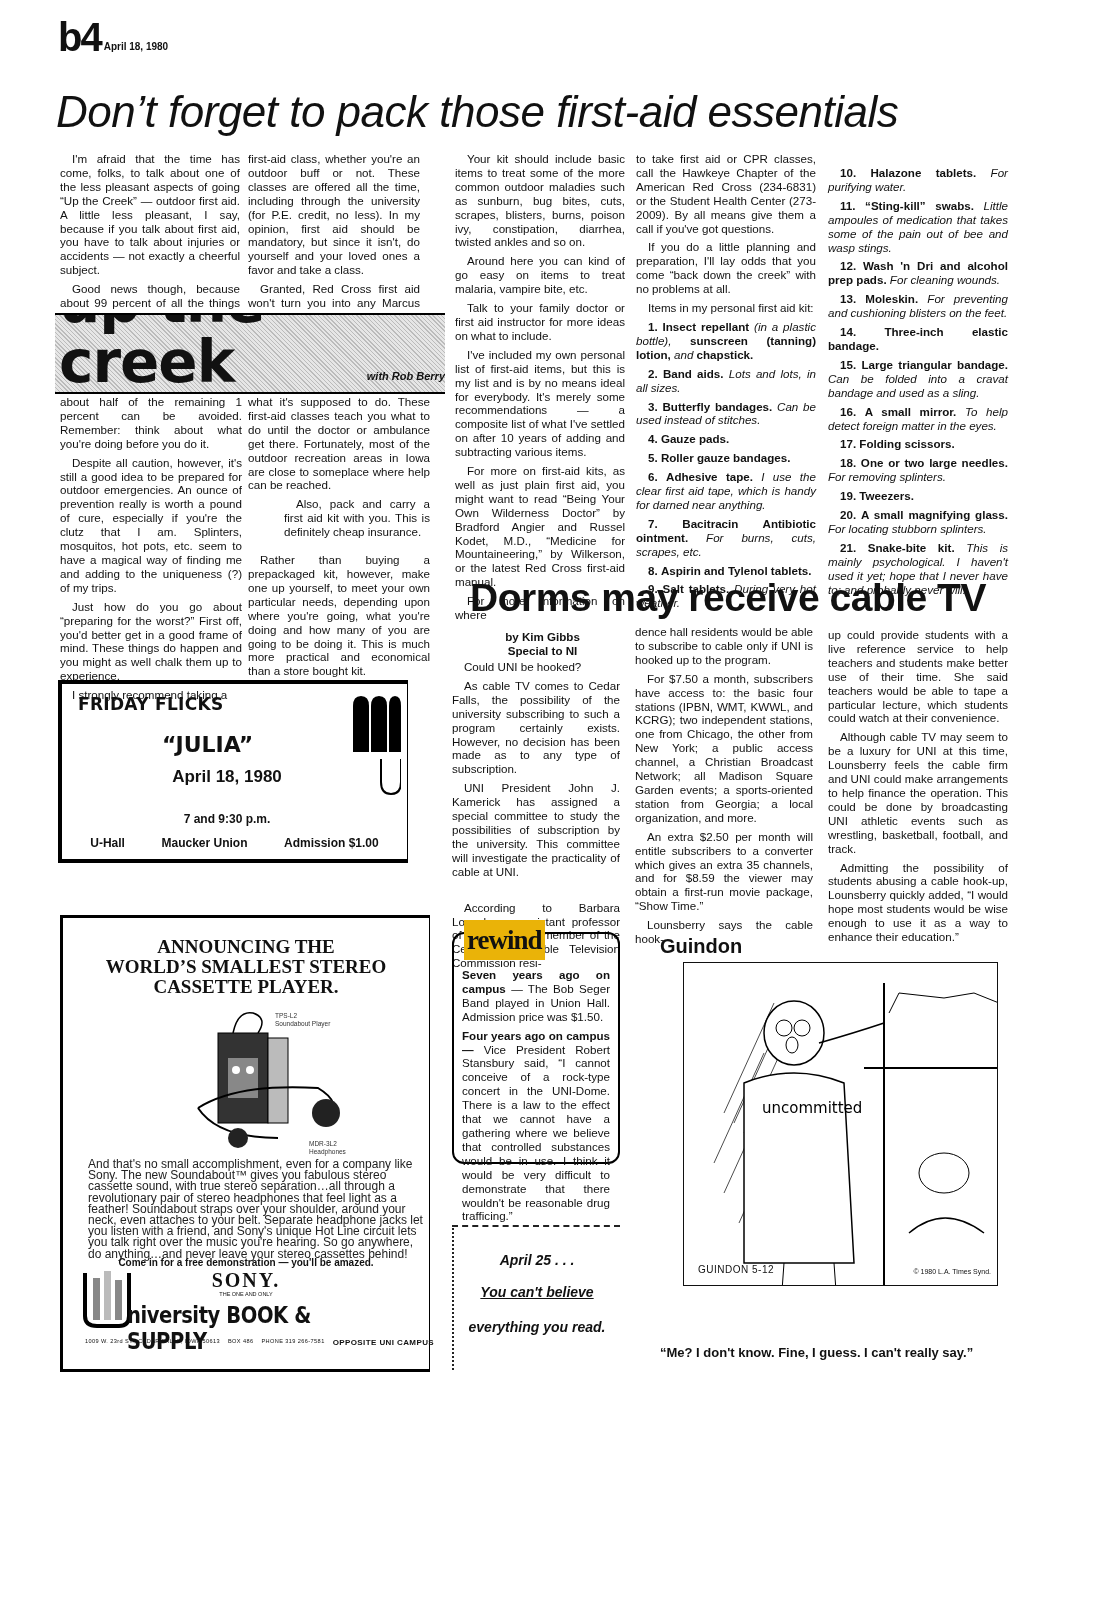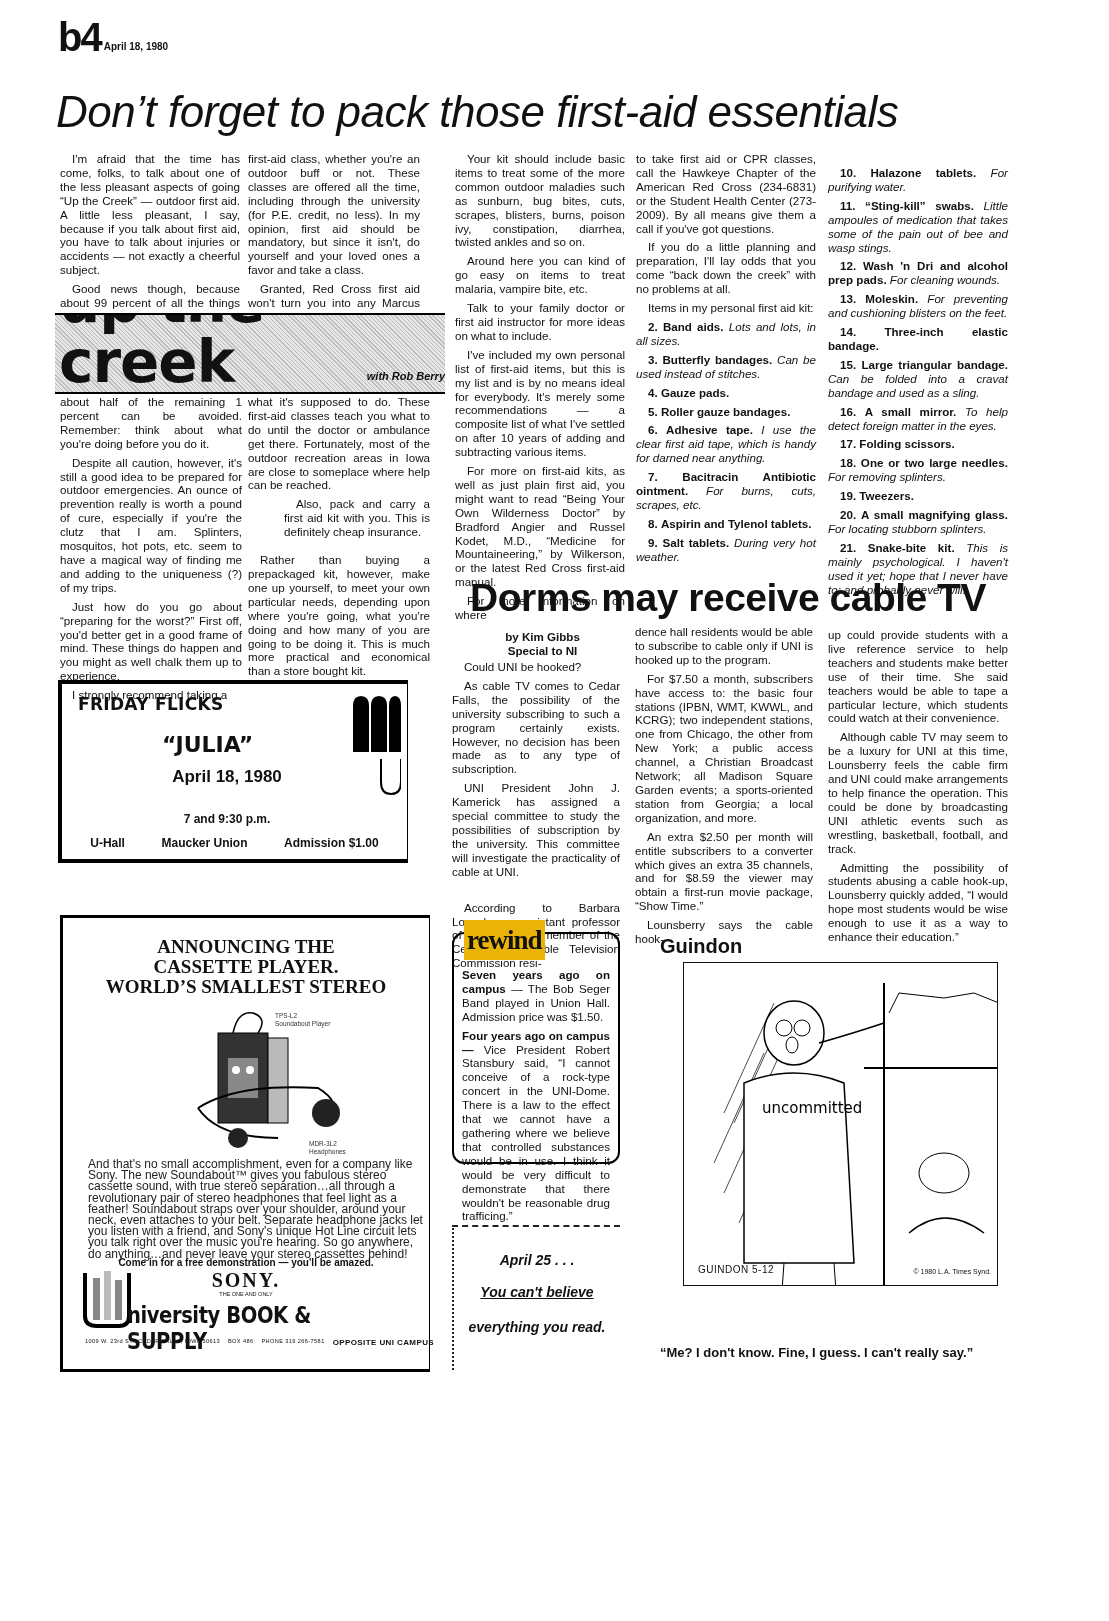--- a/index.html
+++ b/index.html
@@ -92,20 +92,21 @@
   <p>Talk to your family doctor or first aid instructor for more ideas on what to include.</p>
   <p>I've included my own personal list of first-aid items, but this is my list and is by no means ideal for everybody. It's merely some recommendations — a composite list of what I've settled on after 10 years of adding and subtracting various items.</p>
   <p>For more on first-aid kits, as well as just plain first aid, you might want to read “Being Your Own Wilderness Doctor” by Bradford Angier and Russel Kodet, M.D., “Medicine for Mountaineering,” by Wilkerson, or the latest Red Cross first-aid manual.</p>
   <p>For more information on where</p>
 </div>
 
 <div class="col txt" style="left:636px;top:152px;width:180px;">
   <p class="noind">to take first aid or CPR classes, call the Hawkeye Chapter of the American Red Cross (234-6831) or the Student Health Center (273-2009). By all means give them a call if you've got questions.</p>
   <p>If you do a little planning and preparation, I'll lay odds that you come “back down the creek” with no problems at all.</p>
   <p>Items in my personal first aid kit:</p>
+  <p class="item"><b>1.</b> <b>Insect repellant</b> <i>(in a plastic bottle), </i><b>sunscreen (tanning) lotion,</b><i> and </i><b>chapstick.</b></p>
   <p class="item"><b>2.</b> <b>Band aids.</b><i> Lots and lots, in all sizes.</i></p>
   <p class="item"><b>3.</b> <b>Butterfly bandages.</b><i> Can be used instead of stitches.</i></p>
   <p class="item"><b>4.</b> <b>Gauze pads.</b></p>
   <p class="item"><b>5.</b> <b>Roller gauze bandages.</b></p>
   <p class="item"><b>6.</b> <b>Adhesive tape.</b><i> I use the clear first aid tape, which is handy for darned near anything.</i></p>
   <p class="item"><b>7.</b> <b>Bacitracin Antibiotic ointment.</b><i> For burns, cuts, scrapes, etc.</i></p>
   <p class="item"><b>8.</b> <b>Aspirin and Tylenol tablets.</b></p>
   <p class="item"><b>9.</b> <b>Salt tablets.</b><i> During very hot weather.</i></p>
 </div>
 
@@ -138,22 +139,22 @@
     <path d="M2 58 V12 Q2 2 10 2 Q18 2 18 12 V58 Z" fill="#000"></path>
     <path d="M20 58 V12 Q20 2 28 2 Q36 2 36 12 V58 Z" fill="#000"></path>
     <path d="M38 58 V12 Q38 2 44 2 Q50 2 50 12 V58 Z" fill="#000"></path>
     <path d="M30 65 V88 Q30 100 40 100 Q50 100 50 88 V65" fill="none" stroke="#000" stroke-width="2"></path>
   </svg>
 </div>
 
 <div class="abs ad">
   <div class="h">
     <div>ANNOUNCING THE</div>
+    <div>WORLD’S SMALLEST STEREO</div>
     <div>CASSETTE PLAYER.</div>
-    <div>WORLD’S SMALLEST STEREO</div>
   </div>
   <svg style="position:absolute;left:115px;top:90px;" width="170" height="140" viewBox="0 0 170 140">
     <path d="M55 25 Q60 2 75 5 Q90 10 80 25" fill="none" stroke="#000" stroke-width="1.5"></path>
     <rect x="40" y="25" width="50" height="90" fill="#333" stroke="#000"></rect>
     <rect x="90" y="30" width="20" height="85" fill="#bbb" stroke="#000"></rect>
     <rect x="50" y="50" width="30" height="40" fill="#888"></rect>
     <circle cx="58" cy="62" r="4" fill="#fff"></circle>
       <circle cx="72" cy="62" r="4" fill="#fff"></circle>
     <path d="M20 100 Q60 75 140 80 Q165 95 150 110" fill="none" stroke="#000" stroke-width="2"></path>
     <path d="M20 100 Q40 130 100 130" fill="none" stroke="#000" stroke-width="2"></path>

